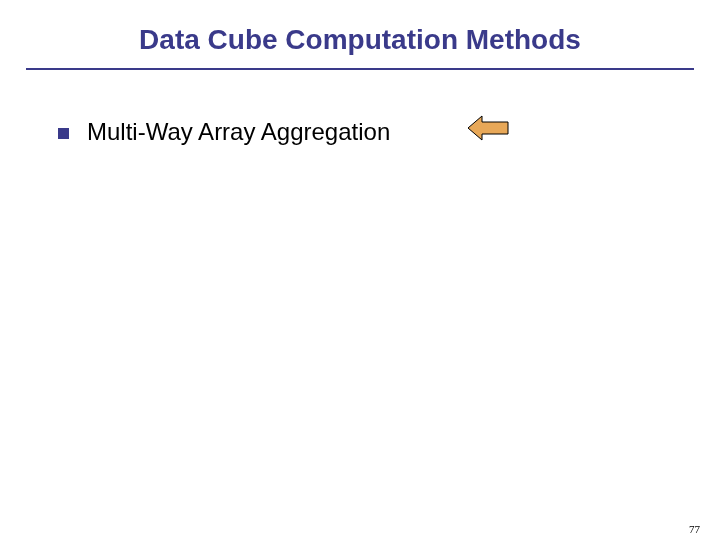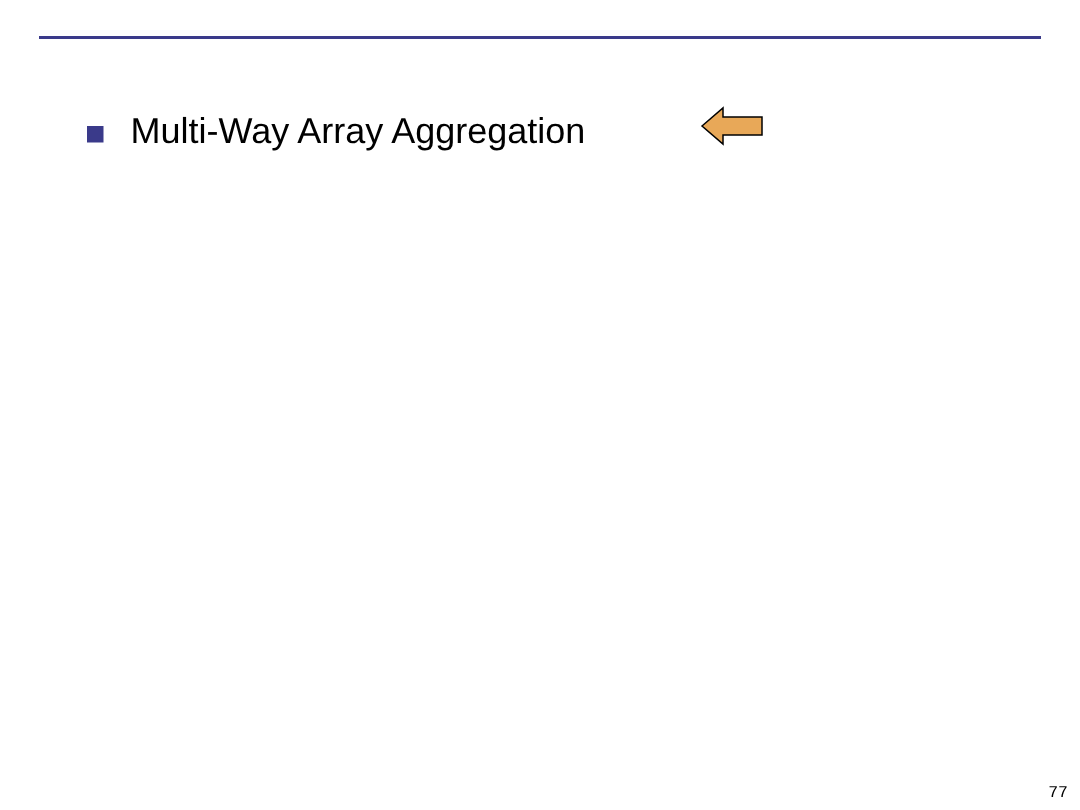--- a/index.html
+++ b/index.html
@@ -60,30 +60,31 @@
       position: absolute;
       left: 408px;
       top: -6px;
     }
     .arrow-svg {
       display: block;
     }
     .page-number {
       position: absolute;
       bottom: 5px;
-      right: 8px;
+      right: 20px;
       font-size: 11px;
       color: #000000;
-      font-family: Liberation Mono, monospace;
+      font-family: Liberation Serif, serif;
     }
   </style>
 </head>
 <body>
 
 <div class="slide">
+  <h1 class="title">Data Cube Computation Methods</h1>
   <hr class="divider">
 
   <div class="bullet-list">
     <div class="bullet-item">
       <div class="bullet-square"></div>
       <span class="bullet-text">Multi-Way Array Aggregation</span>
       <div class="arrow-callout">
         <svg class="arrow-svg" width="46" height="32" viewBox="0 0 46 32">
           <path d="M 2 16 L 16 4 L 16 10 L 42 10 L 42 22 L 16 22 L 16 28 Z" fill="#e8a858" stroke="#000000" stroke-width="1"></path>
         </svg>

